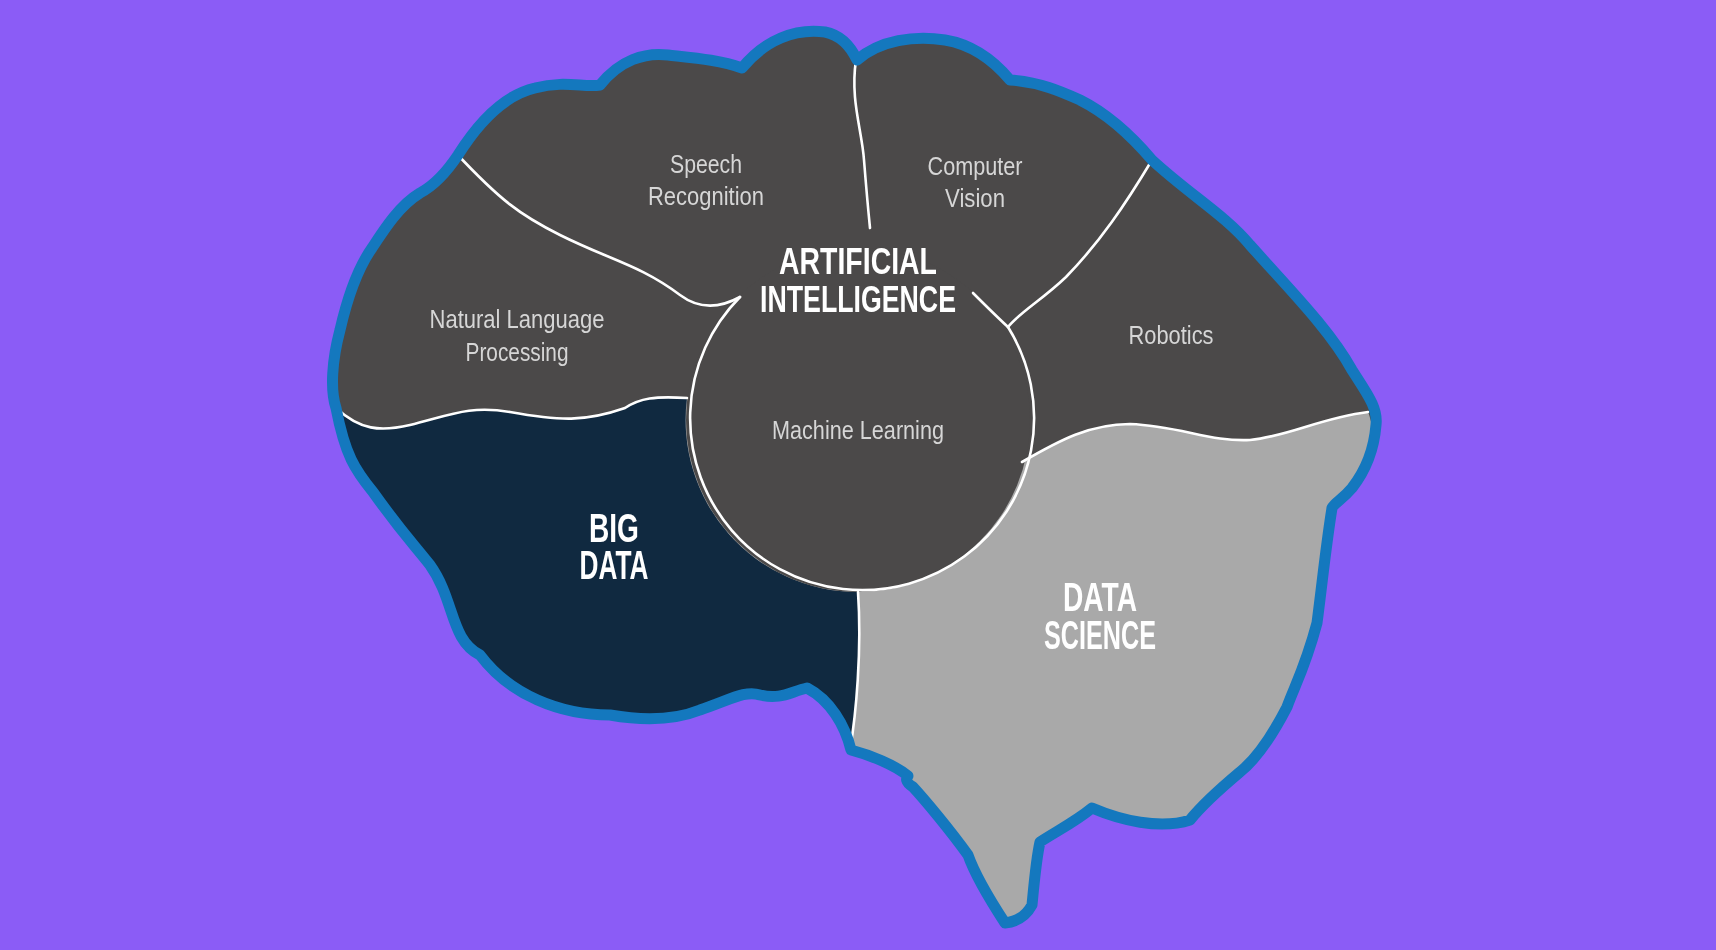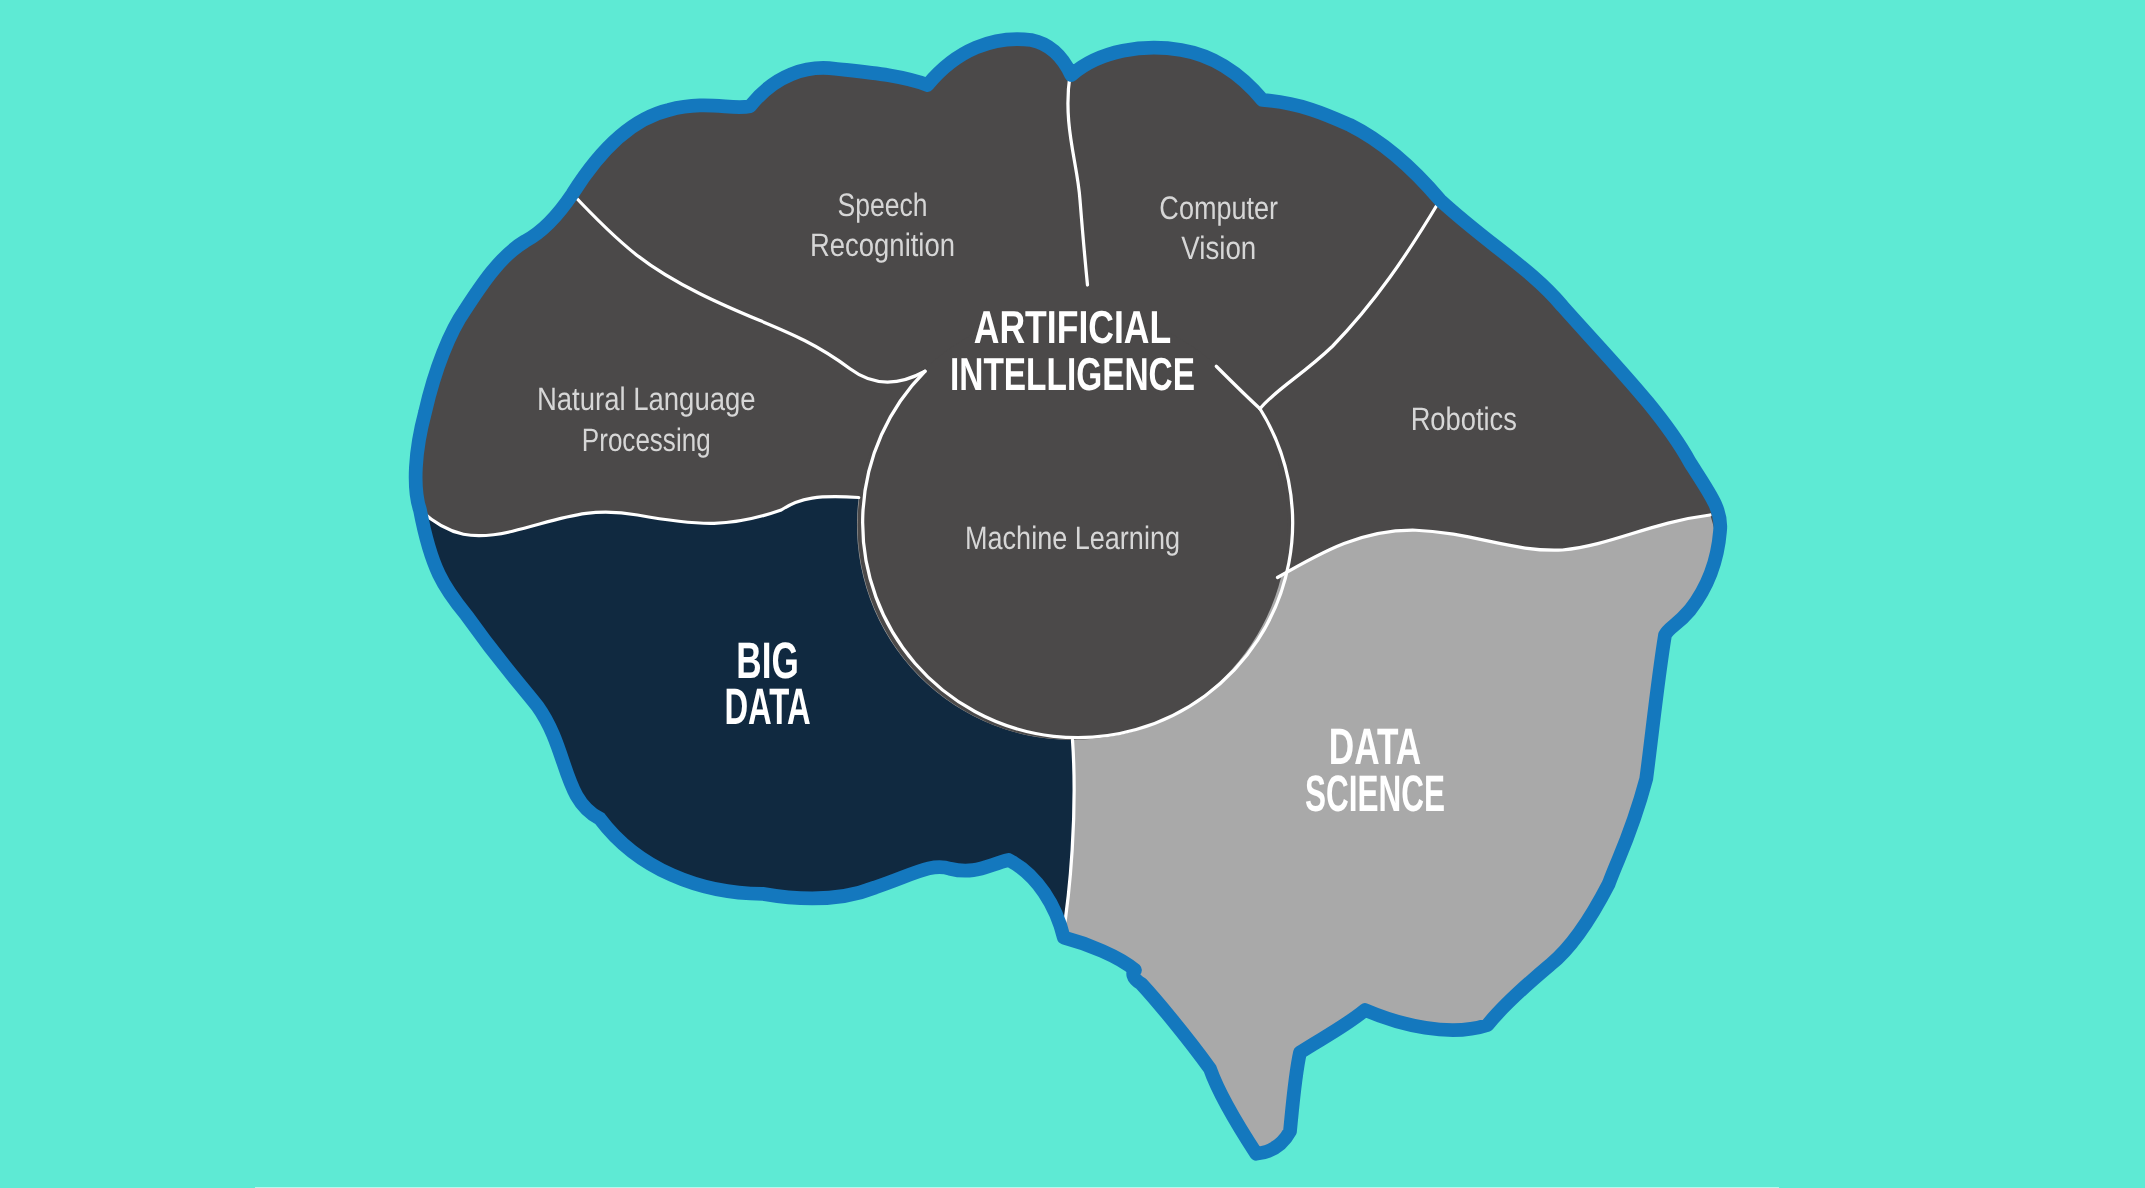--- a/index.html
+++ b/index.html
@@ -8,21 +8,21 @@
     width: 1716px;
     height: 950px;
     background: #ffffff;
     overflow: hidden;
     font-family: "Liberation Sans", sans-serif;
   }
   .stage {
     position: relative;
     width: 1716px;
     height: 950px;
-    background: #5eead4;
+    background: #8b5cf6;
   }
   svg { display: block; }
   text {
     font-family: "Liberation Sans", sans-serif;
   }
   .label {
     font-size: 26px;
     fill: #d6d6d6;
     font-weight: 400;
   }

